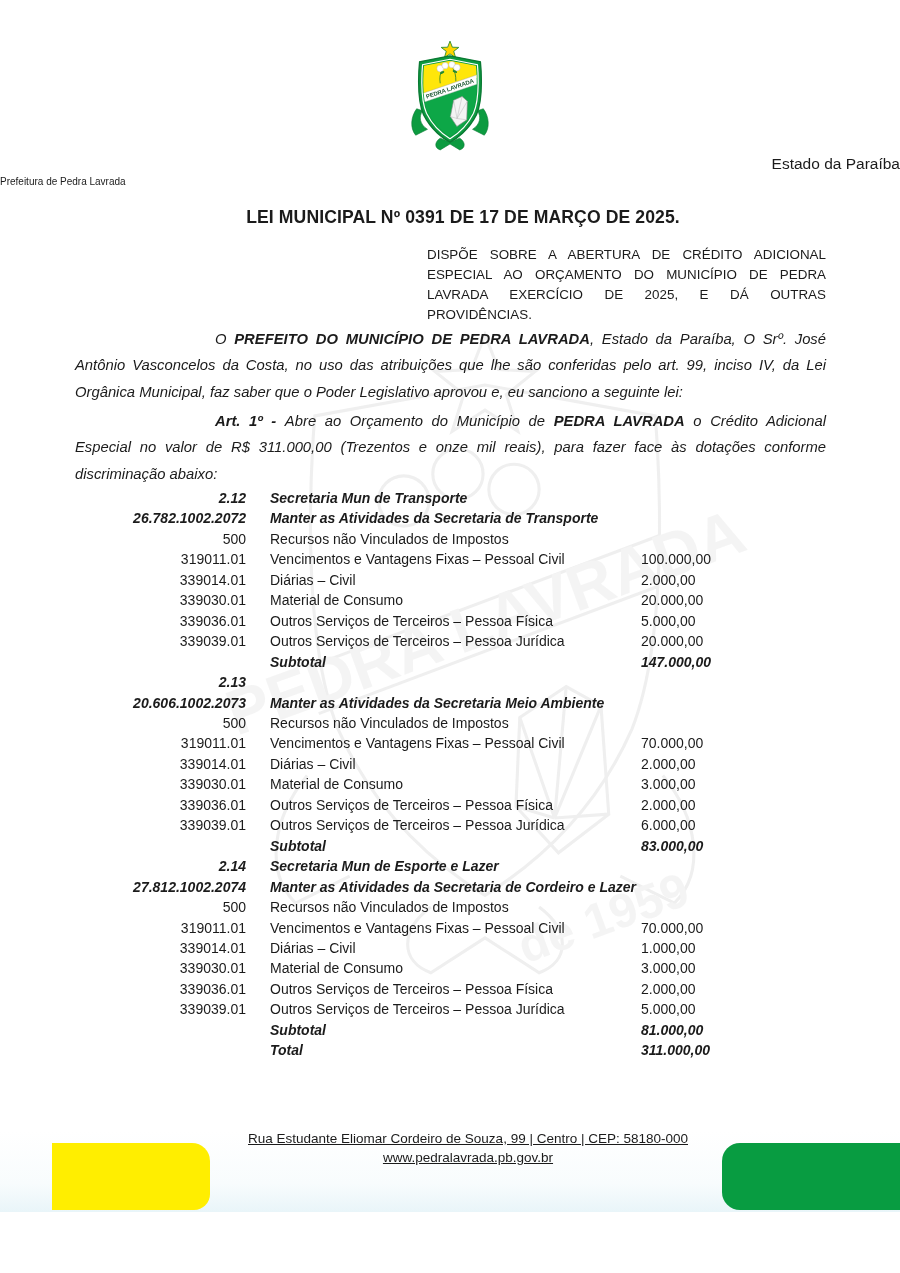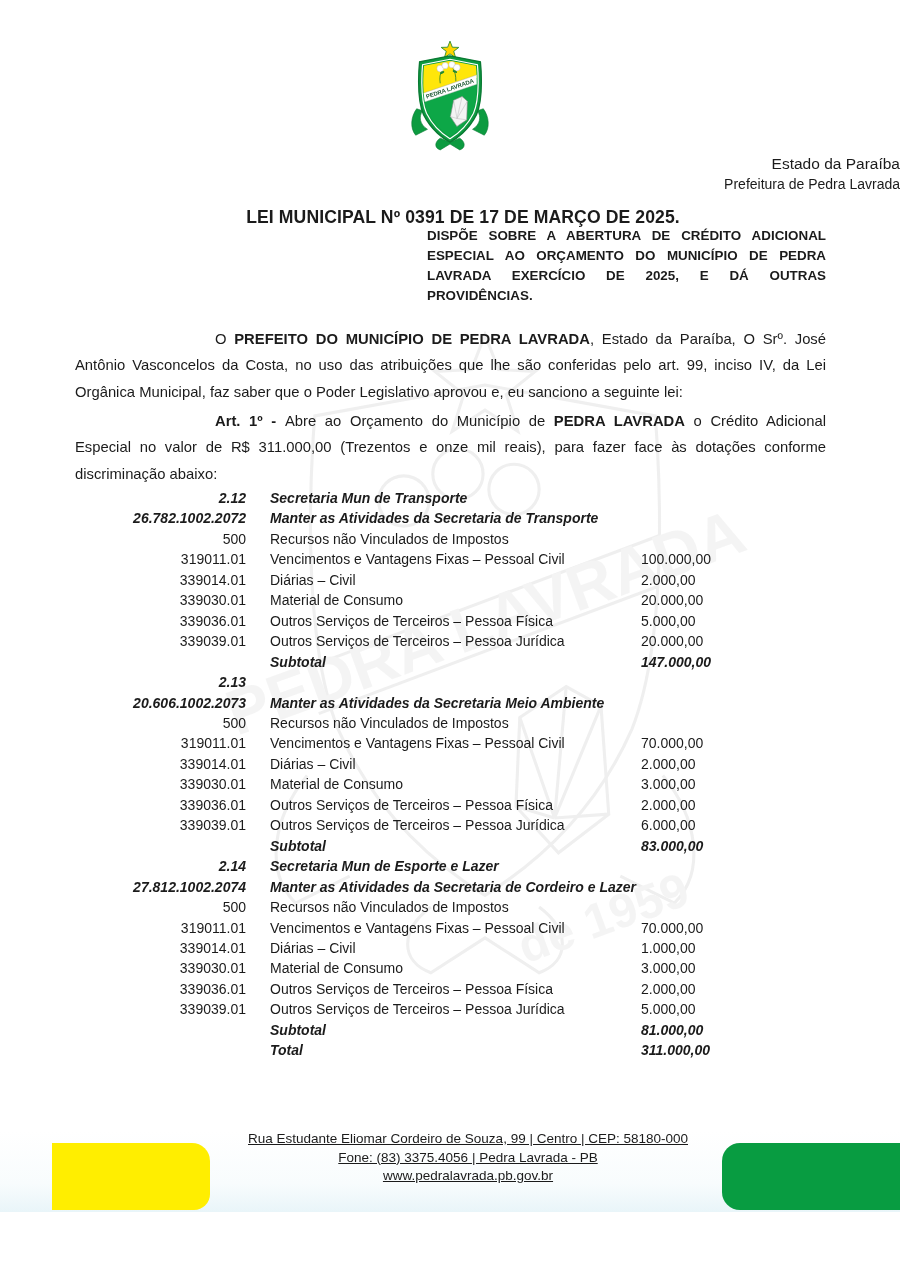--- a/index.html
+++ b/index.html
@@ -5,31 +5,31 @@
   html,body{margin:0;padding:0;background:#ffffff;}
   .page{position:relative;width:900px;height:1273px;background:#ffffff;overflow:hidden;
         font-family:"Liberation Sans","DejaVu Sans",sans-serif;color:#1b1b1b;}
 
   
   .watermark{position:absolute;top:330px;left:195px;width:580px;height:775px;opacity:.55;pointer-events:none;}
 
   
   .logo{position:absolute;top:40px;left:50%;transform:translateX(-50%);}
   .org-line1{position:absolute;top:155px;left:0;width:100%;text-align:right;font-size:15.5px;}
-  .org-line2{position:absolute;top:176px;left:0;width:100%;text-align:right;font-size:14px;}
+  .org-line2{position:absolute;top:176px;left:0;width:100%;text-align:left;font-size:10px;}
   .doc-title{position:absolute;top:194px;left:0;width:100%;text-align:center;
              font-size:17.6px;font-weight:700;letter-spacing:.1px;margin:13px;}
 
   
-  .summary{position:absolute;top:226px;left:427px;width:399px;font-weight:700;
+  .summary{position:absolute;top:245px;left:427px;width:399px;font-weight:400;
            font-size:13.4px;line-height:20px;text-align:justify;}
 
   
   .par{position:absolute;left:75px;width:751px;font-size:14.8px;line-height:26.3px;
-       text-align:justify;text-indent:140px;margin:0;}
+       text-align:justify;text-indent:140px;margin:0;font-style:italic;}
   .par-1{top:326px;}
   .par-2{top:408px;}
 
   
   .budget{position:absolute;top:488px;left:119px;width:637px;font-size:14px;}
   .t-row{display:grid;grid-template-columns:127px 1fr 115px;column-gap:13px;line-height:20.45px;}
   .t-row.bold{font-weight:700;font-style:italic;}
   .t-code{text-align:right;white-space:nowrap;}
   .t-desc{text-align:left;white-space:nowrap;margin-left:11px;}
   .t-val{text-align:left;white-space:nowrap;}
@@ -254,17 +254,16 @@
         <div class="t-desc">Total</div>
         <div class="t-val">311.000,00</div>
       </div>
     </div>
 
   <div class="footer-band"></div>
   <div class="footer-block yellow" style="background-color: rgb(255, 238, 0);"></div>
   <div class="footer-block green" style="background-color: rgb(8, 156, 65);"></div>
   <div class="footer-text">
     <div>Rua Estudante Eliomar Cordeiro de Souza, 99 | Centro | CEP: 58180-000</div>
-    <div>Fone: (83) 3375.4056 | Pedra Lavrada - PB</div>
     <div>www.pedralavrada.pb.gov.br</div>
   </div>
 
 </div>
 
 </body></html>

